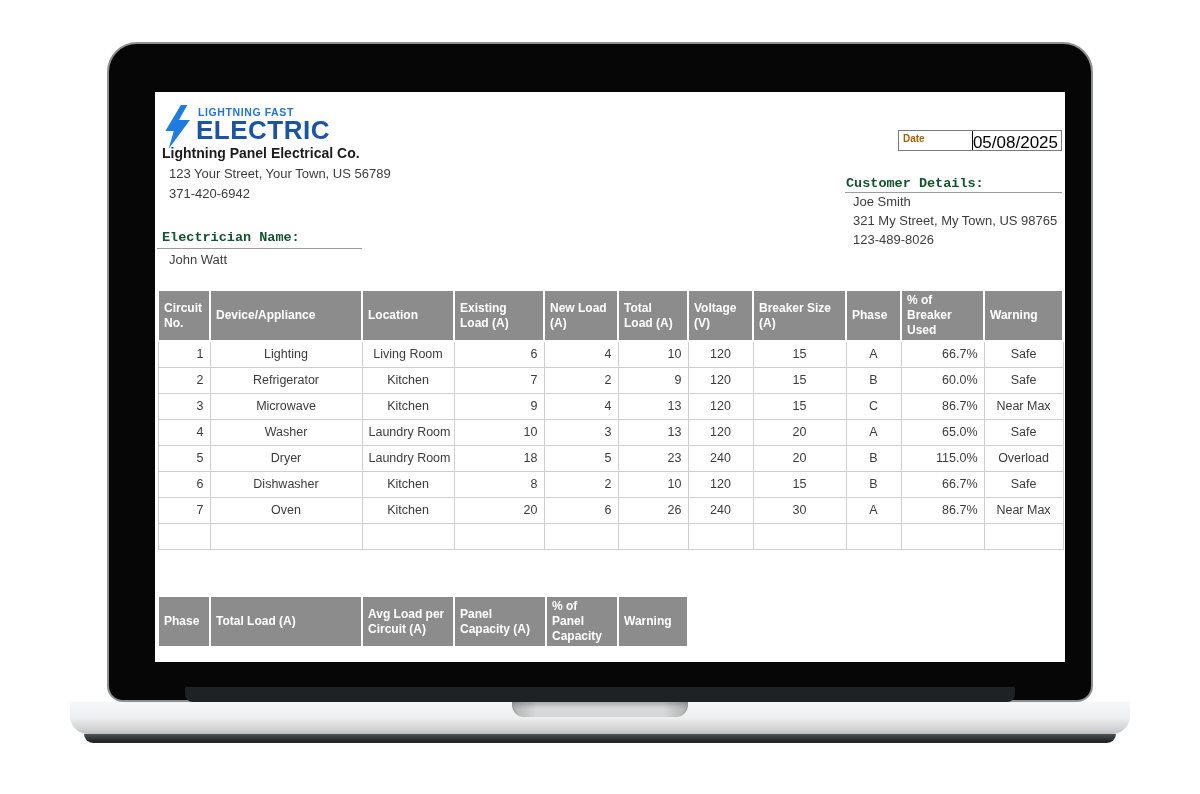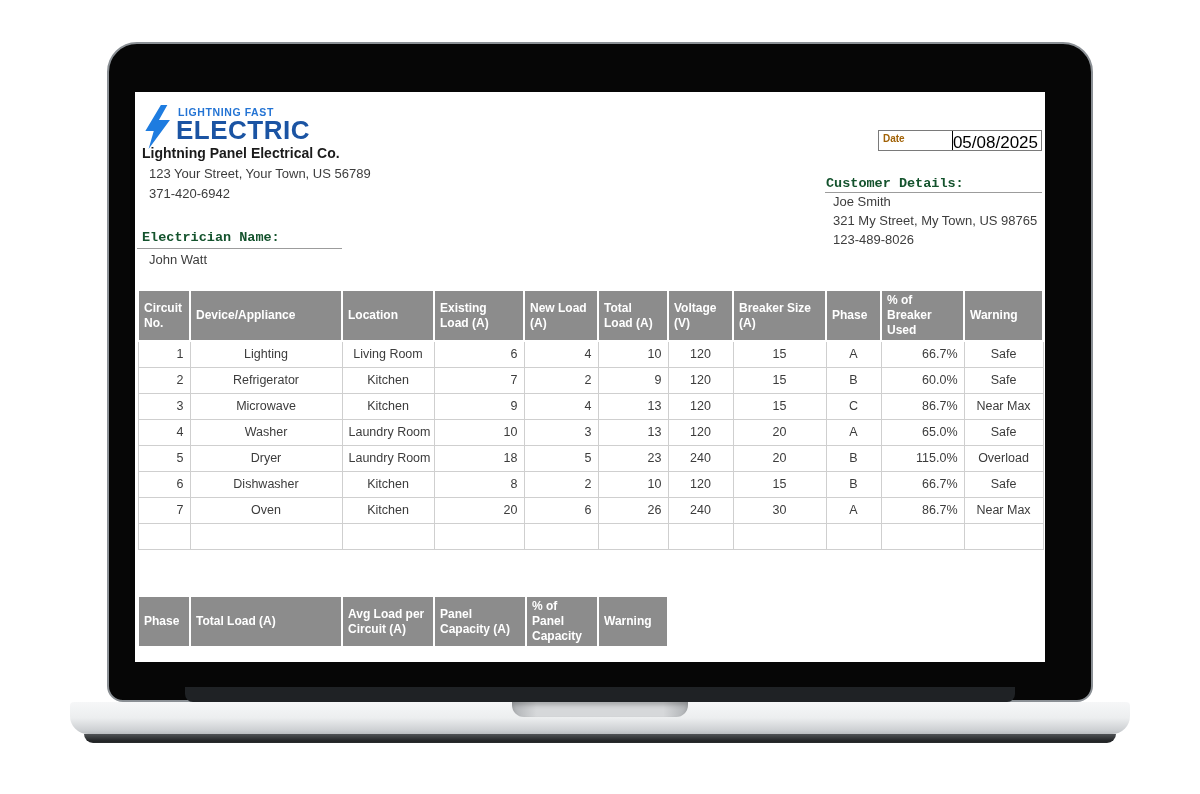--- a/index.html
+++ b/index.html
@@ -17,21 +17,21 @@
     background:linear-gradient(180deg,#f6f7f8 0%,#eceeef 50%,#cdd0d3 88%,#bbbec1 100%);
     border-radius:4px 4px 18px 18px;}
   .laptop-base-shadow{position:absolute;left:84px;top:734px;width:1032px;height:9px;
     background:linear-gradient(180deg,#505356 0%,#212325 80%,#2a2c2e 100%);
     border-radius:0 0 14px 14px;}
   .laptop-notch{position:absolute;left:512px;top:702px;width:176px;height:15px;
     background:linear-gradient(90deg,#aeb1b4 0%,#d6d8da 14%,#d6d8da 86%,#aeb1b4 100%);
     border-radius:0 0 12px 12px;box-shadow:inset 0 3px 4px rgba(0,0,0,.22);}
 
   
-  .sheet{position:absolute;left:135px;top:92px;width:910px;height:570px;
+  .sheet{position:absolute;left:155px;top:92px;width:910px;height:570px;
     background:#ffffff;overflow:hidden;color:#3c3c3c;font-size:13px;}
   .abs{position:absolute;}
 
   
   .logo{left:6px;top:12px;width:220px;height:46px;}
   .logo svg{position:absolute;left:0;top:1px;}
   .logo-top{position:absolute;left:37px;top:2px;font-size:10.5px;font-weight:700;
     letter-spacing:.6px;color:#2474d4;}
   .logo-bottom{position:absolute;left:35px;top:11px;font-size:26px;font-weight:800;
     letter-spacing:.5px;color:#1b54a3;}

